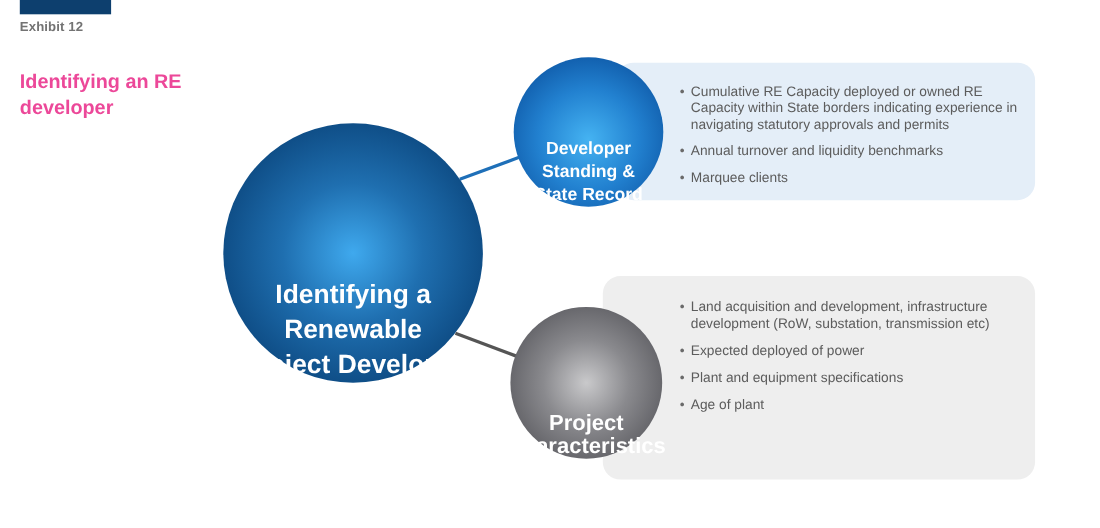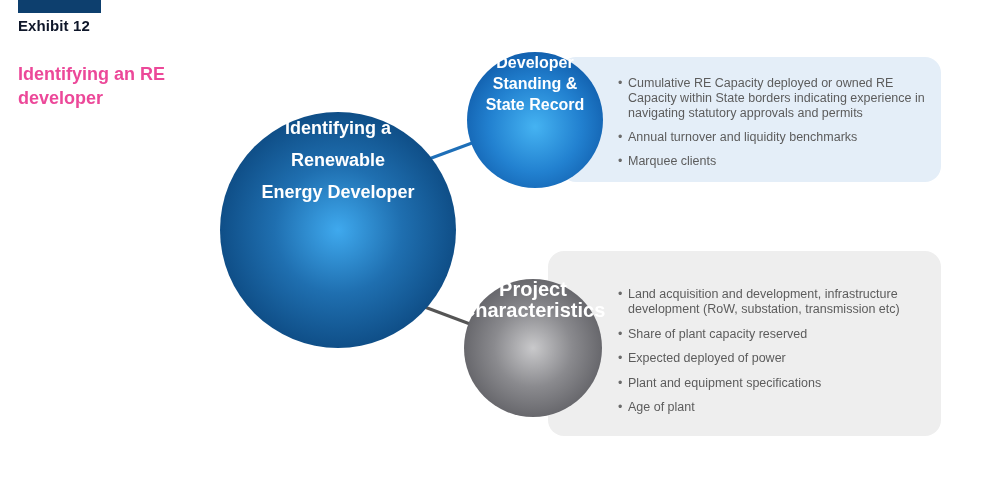--- a/index.html
+++ b/index.html
@@ -1,31 +1,31 @@
 <!DOCTYPE html>
 <html><head>
 <meta charset="utf-8">
 <style>
   html, body { margin: 0; padding: 0; background: #ffffff; }
   body { width: 1000px; height: 480px; position: relative; overflow: hidden; font-family: "Liberation Sans", "DejaVu Sans", sans-serif; }
   .exhibit-bar { position: absolute; left: 18px; top: 0; width: 83px; height: 13px; background: #0d3f6e; }
-  .exhibit-label { position: absolute; left: 18px; top: 17px; font-size: 15px; font-weight: bold; color: #0f172a; letter-spacing: 0.1px; }
+  .exhibit-label { position: absolute; left: 18px; top: 17px; font-size: 12px; font-weight: bold; color: #737373; letter-spacing: 0.1px; }
   .subtitle { position: absolute; left: 18px; top: 62px; width: 180px; font-size: 18px; line-height: 24px; font-weight: bold; color: #ec4899; }
   svg.connectors { position: absolute; left: 0; top: 0; width: 1000px; height: 480px; }
   .panel { position: absolute; border-radius: 16px; box-sizing: border-box; }
   .panel-top { left: 560px; top: 57px; width: 381px; height: 125px; background: #e4eef8; }
   .panel-bottom { left: 548px; top: 251px; width: 393px; height: 185px; background: #eeeeee; }
   .bullets { position: absolute; margin: 4px; padding: 0; list-style: none; color: #5c5c5c; font-size: 12.5px; line-height: 15px; }
   .bullets li { position: relative; padding-left: 10px; margin-bottom: 9px; }
   .bullets li::before { content: "•"; position: absolute; left: 0; top: 0; color: #6a6a6a; }
   .bullets-top { left: 614px; top: 72px; width: 320px; }
-  .bullets-bottom { left: 614px; top: 283px; width: 320px; }
+  .bullets-bottom { left: 614px; top: 268px; width: 320px; }
   .bullets-bottom li { margin-bottom: 9.5px; }
-  .circle { position: absolute; border-radius: 50%; display: flex; align-items: flex-start; justify-content: center; text-align: center; color: #ffffff; font-weight: bold; }
-  .circle-main { left: 220px; top: 112px; width: 236px; height: 236px; background: radial-gradient(circle at 50% 50%, #3fa9ee 0%, #1f6fb0 38%, #0d4a82 75%, #0a3a6a 100%); font-size: 18px; line-height: 32px; }
+  .circle { position: absolute; border-radius: 50%; display: flex; align-items: flex-end; justify-content: center; text-align: center; color: #ffffff; font-weight: bold; }
+  .circle-main { left: 203px; top: 112px; width: 236px; height: 236px; background: radial-gradient(circle at 50% 50%, #3fa9ee 0%, #1f6fb0 38%, #0d4a82 75%, #0a3a6a 100%); font-size: 24px; line-height: 32px; }
   .circle-dev { left: 467px; top: 52px; width: 136px; height: 136px; background: radial-gradient(circle at 50% 55%, #45b3f2 0%, #2281d0 45%, #0f5aa8 80%, #0c4f96 100%); font-size: 16px; line-height: 21px; }
   .circle-proj { left: 464px; top: 279px; width: 138px; height: 138px; background: radial-gradient(circle at 50% 50%, #c9c9cb 0%, #8a8a8e 40%, #5d5d62 80%, #545458 100%); font-size: 20px; line-height: 21px; }
   .circle span { display: block; }
 </style>
 </head>
 <body>
 
 <div class="exhibit-bar"></div>
 <div class="exhibit-label">Exhibit 12</div>
 <div class="subtitle">Identifying an RE developer</div>
@@ -39,31 +39,30 @@
 </svg>
 
 <ul class="bullets bullets-top">
   <li>Cumulative RE Capacity deployed or owned RE Capacity within State borders indicating experience in navigating statutory approvals and permits</li>
   <li>Annual turnover and liquidity benchmarks</li>
   <li>Marquee clients</li>
 </ul>
 
 <ul class="bullets bullets-bottom">
   <li>Land acquisition and development, infrastructure development (RoW, substation, transmission etc)</li>
-  <li>Share of plant capacity reserved</li>
   <li>Expected deployed of power</li>
   <li>Plant and equipment specifications</li>
   <li>Age of plant</li>
 </ul>
 
 <div class="circle circle-main">
   <div>
     <span>Identifying a</span>
     <span>Renewable</span>
-    <span>Energy Developer</span>
+    <span>Project Developer</span>
   </div>
 </div>
 
 <div class="circle circle-dev">
   <div>
     <span>Developer</span>
     <span>Standing &amp;</span>
     <span>State Record</span>
   </div>
 </div>

